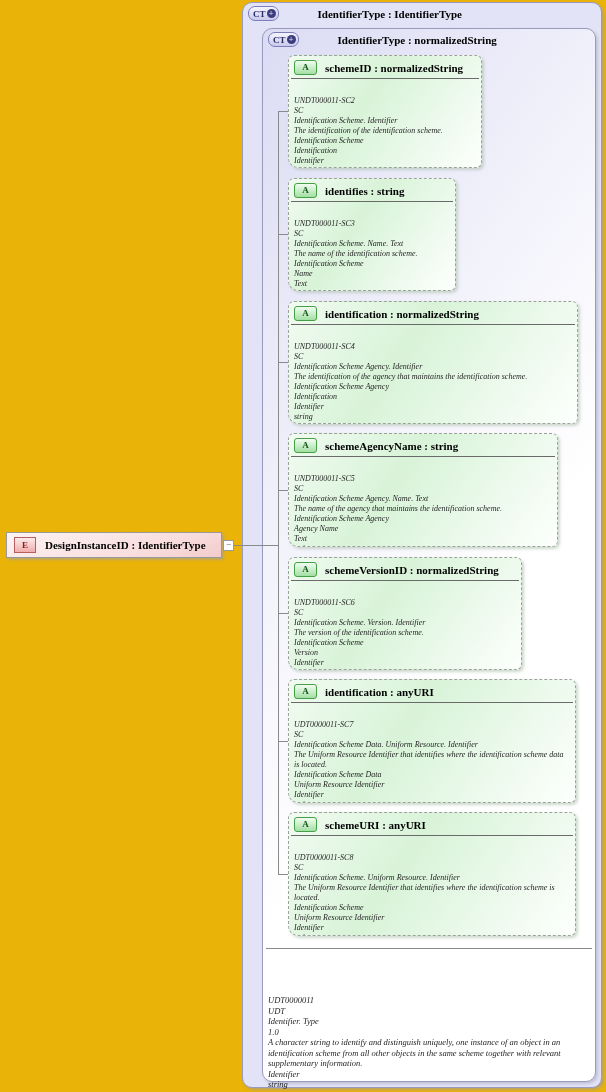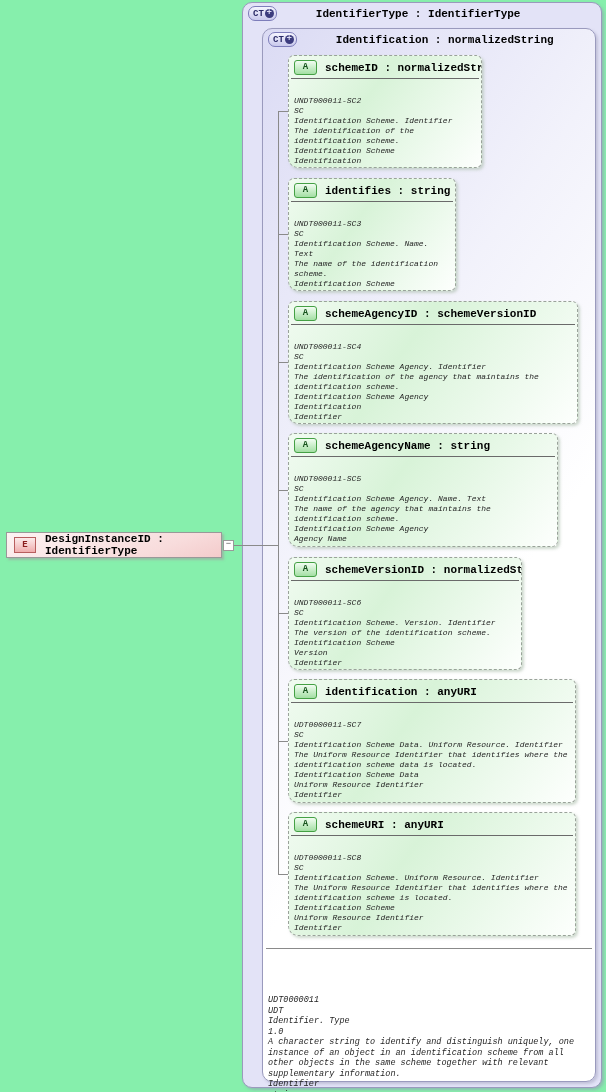--- a/index.html
+++ b/index.html
@@ -1,18 +1,18 @@
 <!DOCTYPE html>
 <html><head>
 <meta charset="utf-8">
 <style>
   html,body{margin:0;padding:0;background:#ffffff;}
   .stage{
     position:relative;width:606px;height:1092px;overflow:hidden;
-    font-family:Liberation Mono, monospace;background:#86efac;
+    font-family:Liberation Serif, serif;background:#eab308;
   }
   
   .outer-box{
     position:absolute;left:242px;top:2px;width:358px;height:1084px;
     background:#e3e3f7;border:1px solid #9a9abd;border-radius:10px;
     box-shadow:2px 2px 3px rgba(150,150,180,.55);
   }
   .inner-box{
     position:absolute;left:262px;top:28px;width:332px;height:1052px;
     background:linear-gradient(125deg,#dbdbf4 0%,#f2f2fb 35%,#ffffff 60%);
@@ -110,21 +110,21 @@
         <span class="plus-ball">+</span>
       </span>
     <span class="box-title">IdentifierType : IdentifierType</span>
   </div>
 
   <div class="box-header hdr-inner">
     <span class="ct-icon">
         <span>CT</span>
         <span class="plus-ball">+</span>
       </span>
-    <span class="box-title">Identification : normalizedString</span>
+    <span class="box-title">IdentifierType : normalizedString</span>
   </div>
 
   <div class="attr-box attr0">
     <div class="attr-header">
       <span class="a-icon">A</span>
       <span class="attr-title">schemeID : normalizedString</span>
     </div>
     <hr class="attr-rule">
     <div class="annot">UNDT000011-SC2
 SC
@@ -148,21 +148,21 @@
 The name of the identification scheme.
 Identification Scheme
 Name
 Text
 string</div>
   </div>
 
   <div class="attr-box attr2">
     <div class="attr-header">
       <span class="a-icon">A</span>
-      <span class="attr-title">schemeAgencyID : schemeVersionID</span>
+      <span class="attr-title">identification : normalizedString</span>
     </div>
     <hr class="attr-rule">
     <div class="annot">UNDT000011-SC4
 SC
 Identification Scheme Agency. Identifier
 The identification of the agency that maintains the identification scheme.
 Identification Scheme Agency
 Identification
 Identifier
 string

